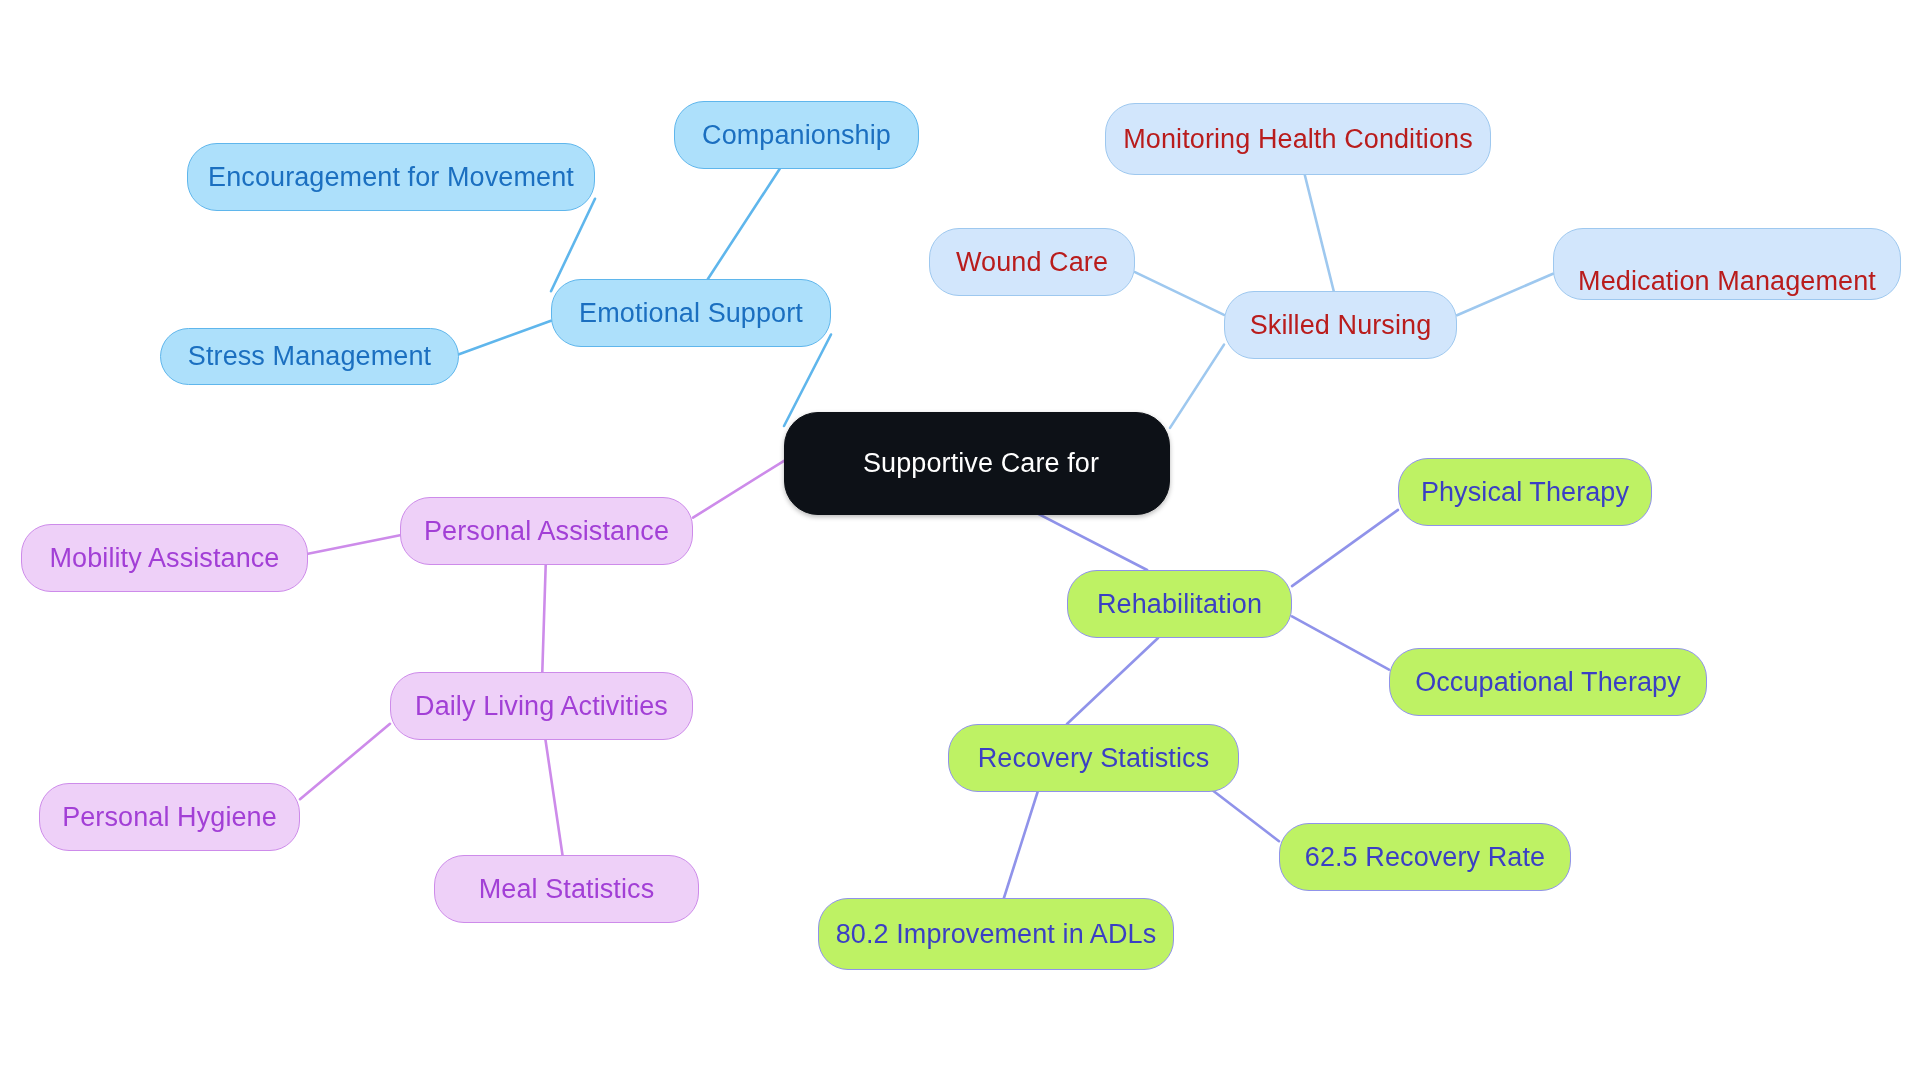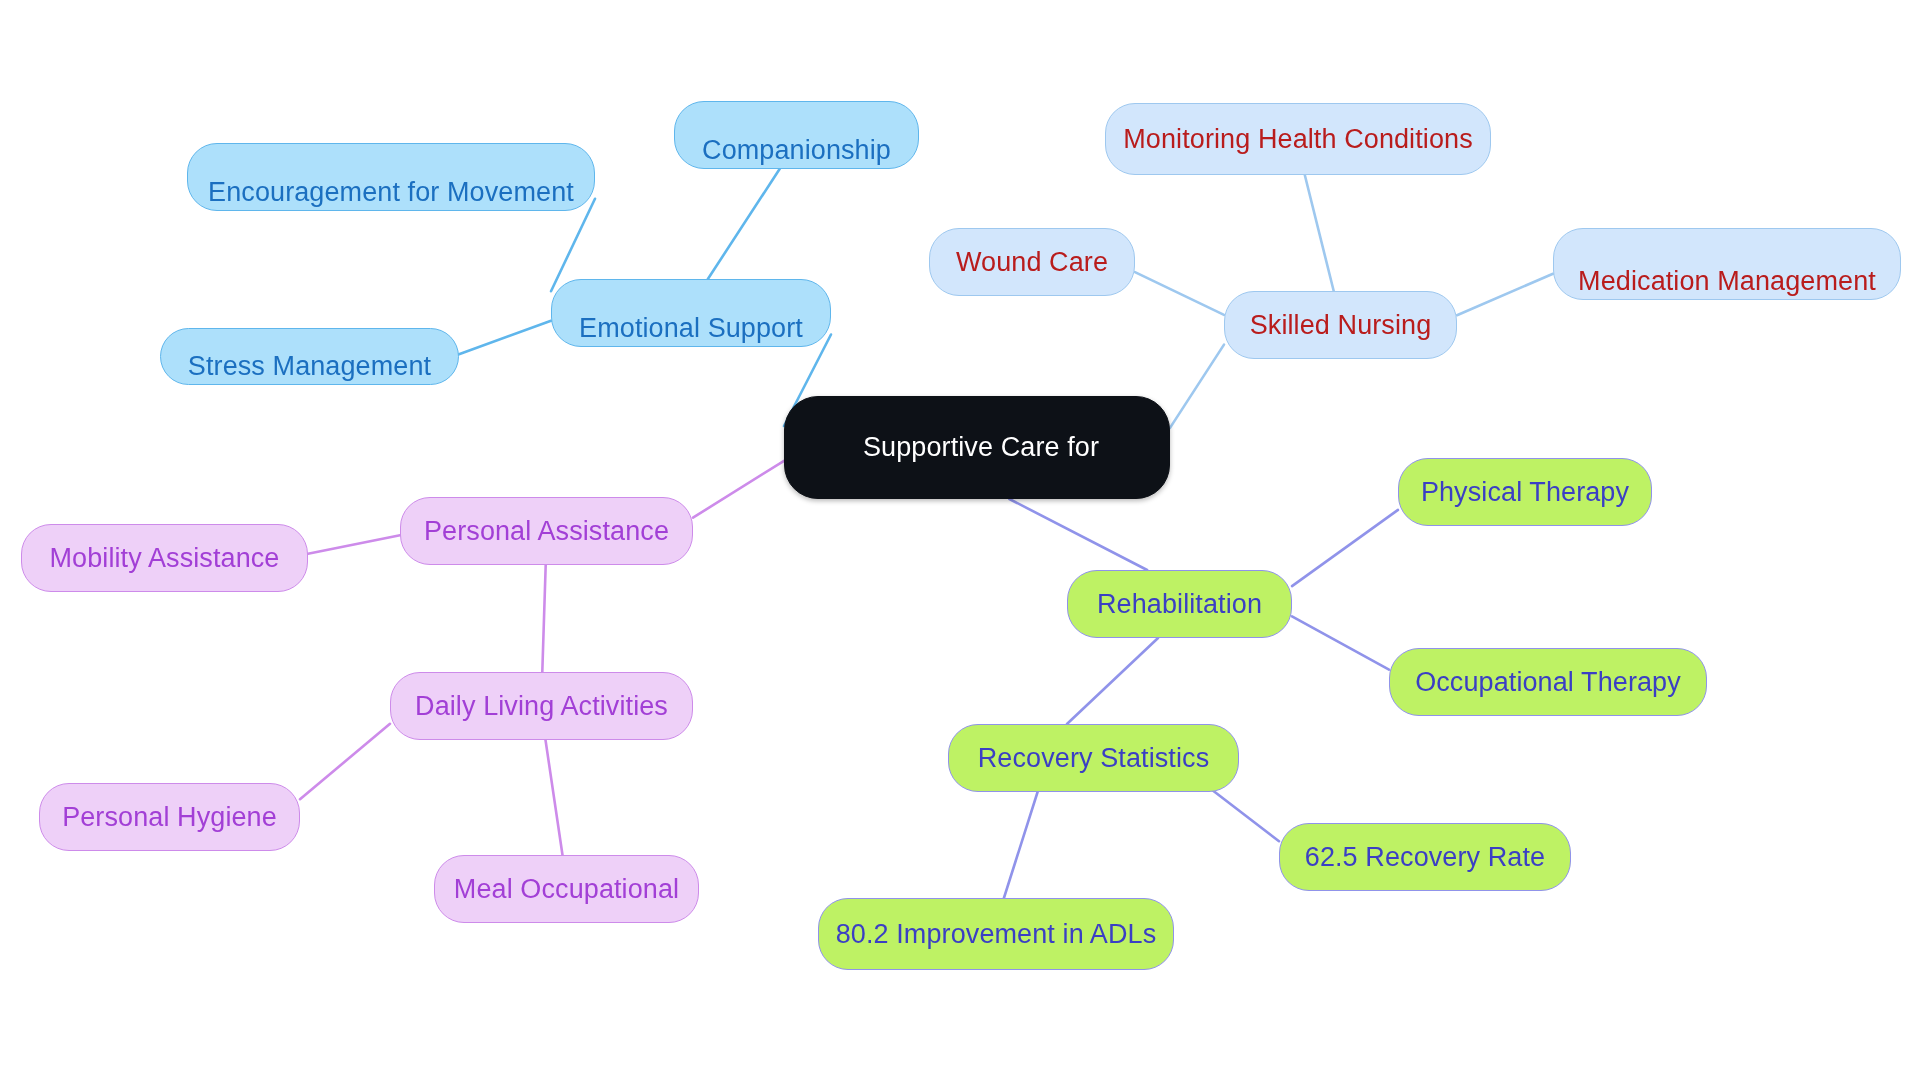--- a/index.html
+++ b/index.html
@@ -46,21 +46,20 @@
     color: #ffffff;
     font-size: 27px;
     border-radius: 34px;
     box-shadow: 0 2px 5px rgba(0,0,0,0.28);
   }
   .node-blue-mid {
     background: #ade0fb;
     border-color: #5fb6ec;
     color: #1b6fc0;
     font-size: 27px;
-    align-items: flex-end;
   }
   .node-blue-light {
     background: #d2e6fc;
     border-color: #9ec8ef;
     color: #b91c1c;
     font-size: 27px;
   }
   .node-lavender {
     background: #bef264;
     border-color: #9093ea;
@@ -93,34 +92,34 @@
       <path d="M 1292 616.48 L 1389 669.52" stroke="#9093ea" stroke-width="2.6" stroke-linecap="round" fill="none"></path>
       <path d="M 1158.06 638 L 1066.94 724" stroke="#9093ea" stroke-width="2.6" stroke-linecap="round" fill="none"></path>
       <path d="M 1191 773.84 L 1279 841.16" stroke="#9093ea" stroke-width="2.6" stroke-linecap="round" fill="none"></path>
       <path d="M 1037.58 792 L 1003.92 898" stroke="#9093ea" stroke-width="2.6" stroke-linecap="round" fill="none"></path>
       <path d="M 400 535.32 L 308 553.68" stroke="#cd8bea" stroke-width="2.6" stroke-linecap="round" fill="none"></path>
       <path d="M 545.7 565 L 542.3 672" stroke="#cd8bea" stroke-width="2.6" stroke-linecap="round" fill="none"></path>
       <path d="M 390 723.76 L 300 799.24" stroke="#cd8bea" stroke-width="2.6" stroke-linecap="round" fill="none"></path>
       <path d="M 545.5 740 L 562.5 855" stroke="#cd8bea" stroke-width="2.6" stroke-linecap="round" fill="none"></path>
     </svg>
   <div id="node-layer">
-      <div class="node node-root" style="left: 784px; top: 396px; width: 386px; height: 103px; padding-left: 8px;"><div><span>Supportive Care for</span><br></div></div>
+      <div class="node node-root" style="left: 784px; top: 412px; width: 386px; height: 103px; padding-left: 8px;"><div><span>Supportive Care for</span><br></div></div>
       <div class="node node-blue-mid" style="left: 551px; top: 279px; width: 280px; height: 68px;"><span>Emotional Support</span></div>
       <div class="node node-blue-mid" style="left: 674px; top: 101px; width: 245px; height: 68px;"><span>Companionship</span></div>
       <div class="node node-blue-mid" style="left: 187px; top: 143px; width: 408px; height: 68px;"><span>Encouragement for Movement</span></div>
       <div class="node node-blue-mid" style="left: 160px; top: 328px; width: 299px; height: 57px;"><span>Stress Management</span></div>
       <div class="node node-blue-light" style="left: 1224px; top: 291px; width: 233px; height: 68px;"><span>Skilled Nursing</span></div>
       <div class="node node-lavender" style="left: 1067px; top: 570px; width: 225px; height: 68px;"><span>Rehabilitation</span></div>
       <div class="node node-pink" style="left: 400px; top: 497px; width: 293px; height: 68px;"><span>Personal Assistance</span></div>
       <div class="node node-blue-light" style="left: 1105px; top: 103px; width: 386px; height: 72px;"><span>Monitoring Health Conditions</span></div>
       <div class="node node-blue-light" style="left: 929px; top: 228px; width: 206px; height: 68px;"><span>Wound Care</span></div>
       <div class="node node-blue-light" style="left: 1553px; top: 228px; width: 348px; height: 72px; align-items: flex-end;"><span>Medication Management</span></div>
       <div class="node node-lavender" style="left: 1398px; top: 458px; width: 254px; height: 68px;"><span>Physical Therapy</span></div>
       <div class="node node-lavender" style="left: 1389px; top: 648px; width: 318px; height: 68px;"><span>Occupational Therapy</span></div>
       <div class="node node-lavender" style="left: 948px; top: 724px; width: 291px; height: 68px;"><span>Recovery Statistics</span></div>
       <div class="node node-lavender" style="left: 1279px; top: 823px; width: 292px; height: 68px;"><span>62.5 Recovery Rate</span></div>
       <div class="node node-lavender" style="left: 818px; top: 898px; width: 356px; height: 72px; text-align: center;"><span>80.2 Improvement in ADLs</span></div>
       <div class="node node-pink" style="left: 21px; top: 524px; width: 287px; height: 68px;"><span>Mobility Assistance</span></div>
       <div class="node node-pink" style="left: 390px; top: 672px; width: 303px; height: 68px;"><span>Daily Living Activities</span></div>
       <div class="node node-pink" style="left: 39px; top: 783px; width: 261px; height: 68px;"><span>Personal Hygiene</span></div>
-      <div class="node node-pink" style="left: 434px; top: 855px; width: 265px; height: 68px;"><span>Meal Occupational</span></div>
+      <div class="node node-pink" style="left: 434px; top: 855px; width: 265px; height: 68px;"><span>Meal Statistics</span></div>
     </div>
 </div>
 
 </body></html>

